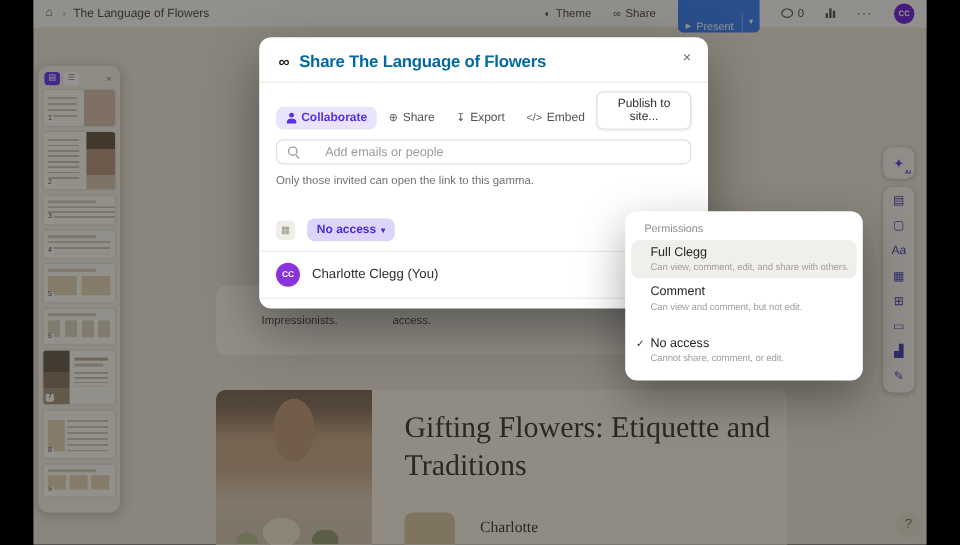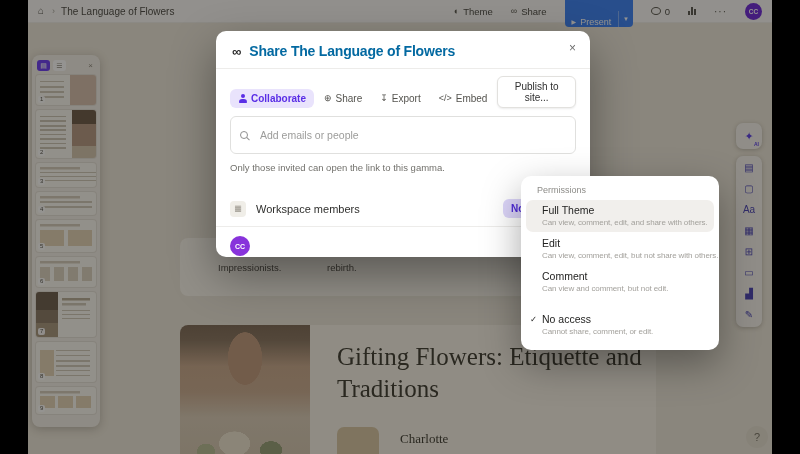--- a/index.html
+++ b/index.html
@@ -83,21 +83,21 @@
   .dlg-close{position:absolute;right:14px;top:10px;font-size:12px;color:#6E6E6E}
   .dlg-divider{height:1px;background:#EDECEA}
   .dlg-tabs{display:flex;align-items:flex-end;padding:7px 14px 7px;gap:2px}
   .tab{display:flex;align-items:center;gap:4px;font-size:10px;color:#55544F;padding:4px 8px;border-radius:6px}
   .tab.active{background:#E9E3FC;color:#5A2EE6;font-weight:bold}
   .tab-glyph{font-size:9px;line-height:1}
   .person-glyph{position:relative;width:9px;height:9px}
   .person-glyph::before{content:"";position:absolute;left:2.5px;top:0;width:4px;height:4px;border-radius:50%;background:currentColor}
   .person-glyph::after{content:"";position:absolute;left:.5px;top:5px;width:8px;height:3.5px;border-radius:4px 4px 1px 1px;background:currentColor}
   .publish-btn{margin-left:auto;font-size:10px;color:#2F2F2F;background:#fff;border:1px solid #E2E1DE;border-radius:6px;padding:4px 9px;box-shadow:0 1px 2px rgba(0,0,0,.08)}
-  .dlg-input{margin:1px 14px 0;height:38px;border:1px solid #E0E0DE;border-radius:6px;display:flex;align-items:center;gap:11px;padding:0 9px}
+  .dlg-input{margin:1px 14px 0;height:21px;border:1px solid #E0E0DE;border-radius:6px;display:flex;align-items:center;gap:22px;padding:0 9px}
   .search-glyph{position:relative;width:9px;height:9px;flex:0 0 auto}
   .search-glyph::before{content:"";position:absolute;left:0;top:0;width:6px;height:6px;border:1.2px solid #8F8F8F;border-radius:50%}
   .search-glyph::after{content:"";position:absolute;left:6.5px;top:6.5px;width:3.5px;height:1.2px;background:#8F8F8F;transform:rotate(45deg);transform-origin:0 0}
   .dlg-input input{border:0;outline:0;flex:1;font-size:10.5px;color:#333;font-family:"Liberation Sans",sans-serif;background:transparent}
   .dlg-input input::placeholder{color:#9C9C9A}
   .dlg-caption{margin:8px 14px 18px;font-size:9.5px;color:#72716C}
   .dlg-row{display:flex;align-items:center;gap:10px;padding:8px 14px}
   .ws-icon{width:16px;height:16px;border-radius:4px;background:#F0EEE8;color:#98938A;font-size:8px;display:flex;align-items:center;justify-content:center}
   .row-label{flex:1;font-size:11px;color:#2F2F2D}
   .access-pill{display:flex;align-items:center;gap:4px;background:#DCD5F9;color:#4E2BD9;font-size:10px;font-weight:bold;padding:4px 8px;border-radius:6px}
@@ -151,21 +151,21 @@
             <i></i>
             <i></i>
           </span>
       </span>
       <span class="tb-item tb-more">···</span>
       <span class="tb-avatar">CC</span>
     </header>
 
     <div class="cardA">
       <span class="fragL">Impressionists.</span>
-      <span class="fragR">rebirth.</span>
+      <span class="fragR">access.</span>
     </div>
     <div class="cardB">
       <div class="photo"></div>
       <div class="slide-title">Gifting Flowers: Etiquette and Traditions</div>
       <div class="occasion-shape"></div>
       <div class="occasion">Charlotte</div>
     </div>
 
     <aside class="thumb-panel">
       <div class="tp-header">
@@ -251,50 +251,46 @@
       </span>
       <button class="publish-btn">Publish to site...</button>
     </div>
     <div class="dlg-input">
       <span class="search-glyph"></span>
       <input type="text" placeholder="Add emails or people" style="">
     </div>
     <div class="dlg-caption">Only those invited can open the link to this gamma.</div>
     <div class="dlg-row">
       <span class="ws-icon">▦</span>
-      <span class="row-label">Workspace members</span>
       <span class="access-pill">
         <span>No access</span>
         <span class="pill-caret">▾</span>
       </span>
     </div>
     <div class="dlg-divider"></div>
     <div class="dlg-row user">
       <span class="user-avatar">CC</span>
+      <span class="row-label">Charlotte Clegg (You)</span>
     </div>
     <div class="dlg-divider"></div>
     <div class="dlg-footer">
       <span class="bars-glyph">
           <i></i>
           <i></i>
           <i></i>
         </span>
       <span>View analytics</span>
     </div>
   </section>
 
   <section class="menu">
     <div class="menu-header">Permissions</div>
     <div class="opt hl">
-      <div class="opt-title">Full Theme</div>
+      <div class="opt-title">Full Clegg</div>
       <div class="opt-desc">Can view, comment, edit, and share with others.</div>
-    </div>
-    <div class="opt">
-      <div class="opt-title">Edit</div>
-      <div class="opt-desc">Can view, comment, edit, but not share with others.</div>
     </div>
     <div class="opt">
       <div class="opt-title">Comment</div>
       <div class="opt-desc">Can view and comment, but not edit.</div>
     </div>
     <div class="opt">
     </div>
     <div class="opt">
       <span class="opt-check">✓</span>
       <div class="opt-title">No access</div>

